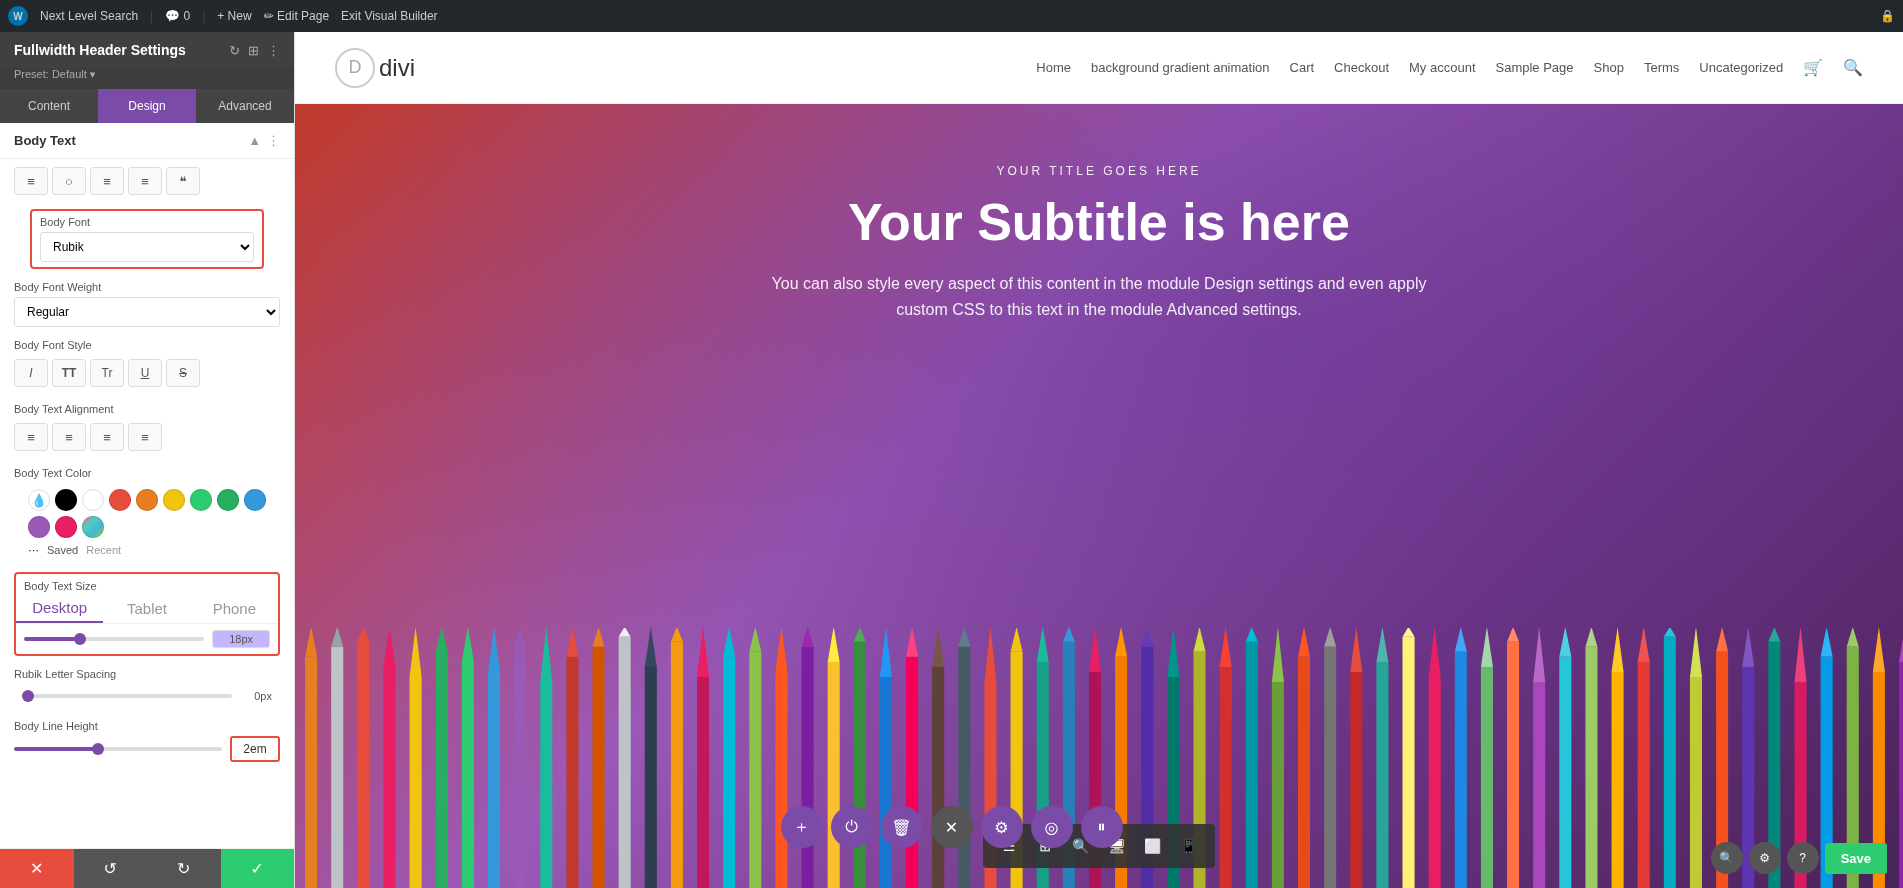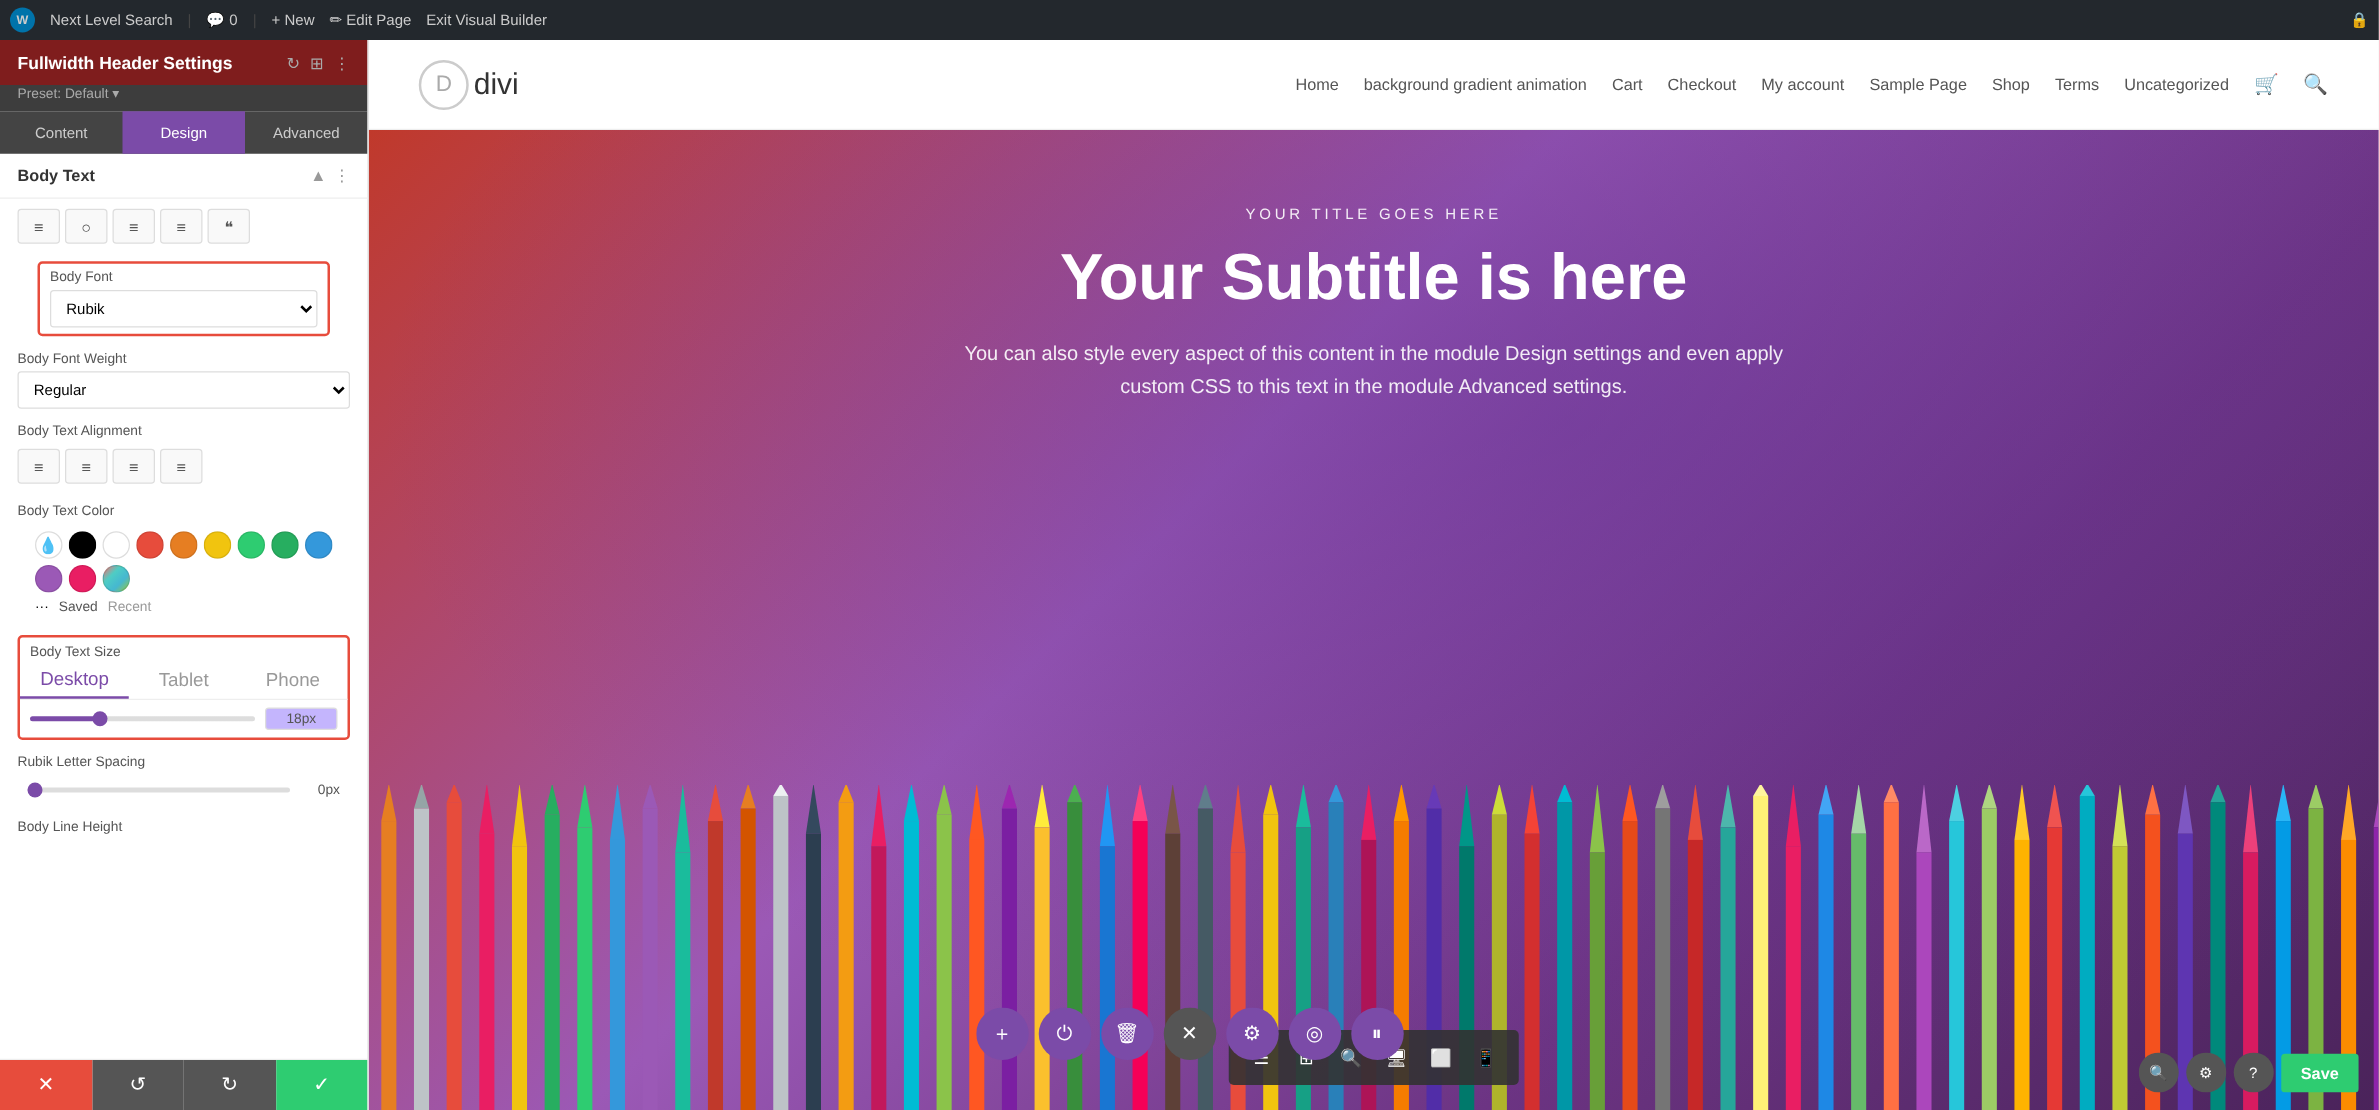--- a/index.html
+++ b/index.html
@@ -41,21 +41,21 @@
     .left-panel {
       width: 295px;
       background: #fff;
       display: flex;
       flex-direction: column;
       border-right: 1px solid #ddd;
       overflow: hidden;
     }
 
     .panel-header {
-      background: #7f1d1d;
+      background: #404040;
       color: white;
       padding: 10px 14px;
       display: flex;
       align-items: center;
       justify-content: space-between;
     }
     .panel-header-title { font-size: 14px; font-weight: 600; }
     .panel-header-icons { display: flex; gap: 8px; color: #aaa; cursor: pointer; }
 
     .panel-preset {
@@ -532,20 +532,38 @@
         </select>
       </div>
 
       <div class="form-group">
         <span class="form-label">Body Font Weight</span>
         <select class="form-select">
           <option>Regular</option>
         </select>
       </div>
 
+      <div class="form-group">
+        <span class="form-label">Body Font Style</span>
+        <div class="icon-row" style="padding: 4px 0;">
+          <button class="style-btn">
+              <i>I</i>
+            </button>
+          <button class="style-btn">
+              <b>TT</b>
+            </button>
+          <button class="style-btn">Tr</button>
+          <button class="style-btn">
+              <u>U</u>
+            </button>
+          <button class="style-btn">
+              <s>S</s>
+            </button>
+        </div>
+      </div>
 
       <div class="form-group">
         <span class="form-label">Body Text Alignment</span>
         <div class="icon-row" style="padding: 4px 0;">
           <button class="icon-btn">≡</button>
           <button class="icon-btn">≡</button>
           <button class="icon-btn">≡</button>
           <button class="icon-btn">≡</button>
         </div>
       </div>
@@ -589,20 +607,24 @@
       <div class="form-group">
         <span class="form-label">Rubik Letter Spacing</span>
         <div class="range-row">
           <input type="range" class="range-input" min="0" max="20" value="0" style="background: linear-gradient(to right, rgb(123, 75, 168) 0%, rgb(221, 221, 221) 0%);">
           <span class="range-value">0px</span>
         </div>
       </div>
 
       <div class="line-height-section">
         <span class="form-label">Body Line Height</span>
+        <div class="lh-range-row">
+          <input type="range" class="range-input" min="0" max="5" step="0.1" value="2" style="background: linear-gradient(to right, rgb(123, 75, 168) 40%, rgb(221, 221, 221) 40%);">
+          <input type="text" class="lh-value-box" value="2em" style="">
+        </div>
       </div>
 
     </div>
 
     <div class="bottom-toolbar">
       <button class="bottom-btn cancel-btn">✕</button>
       <button class="bottom-btn undo-btn">↺</button>
       <button class="bottom-btn redo-btn">↻</button>
       <button class="bottom-btn save-btn">✓</button>
     </div>

